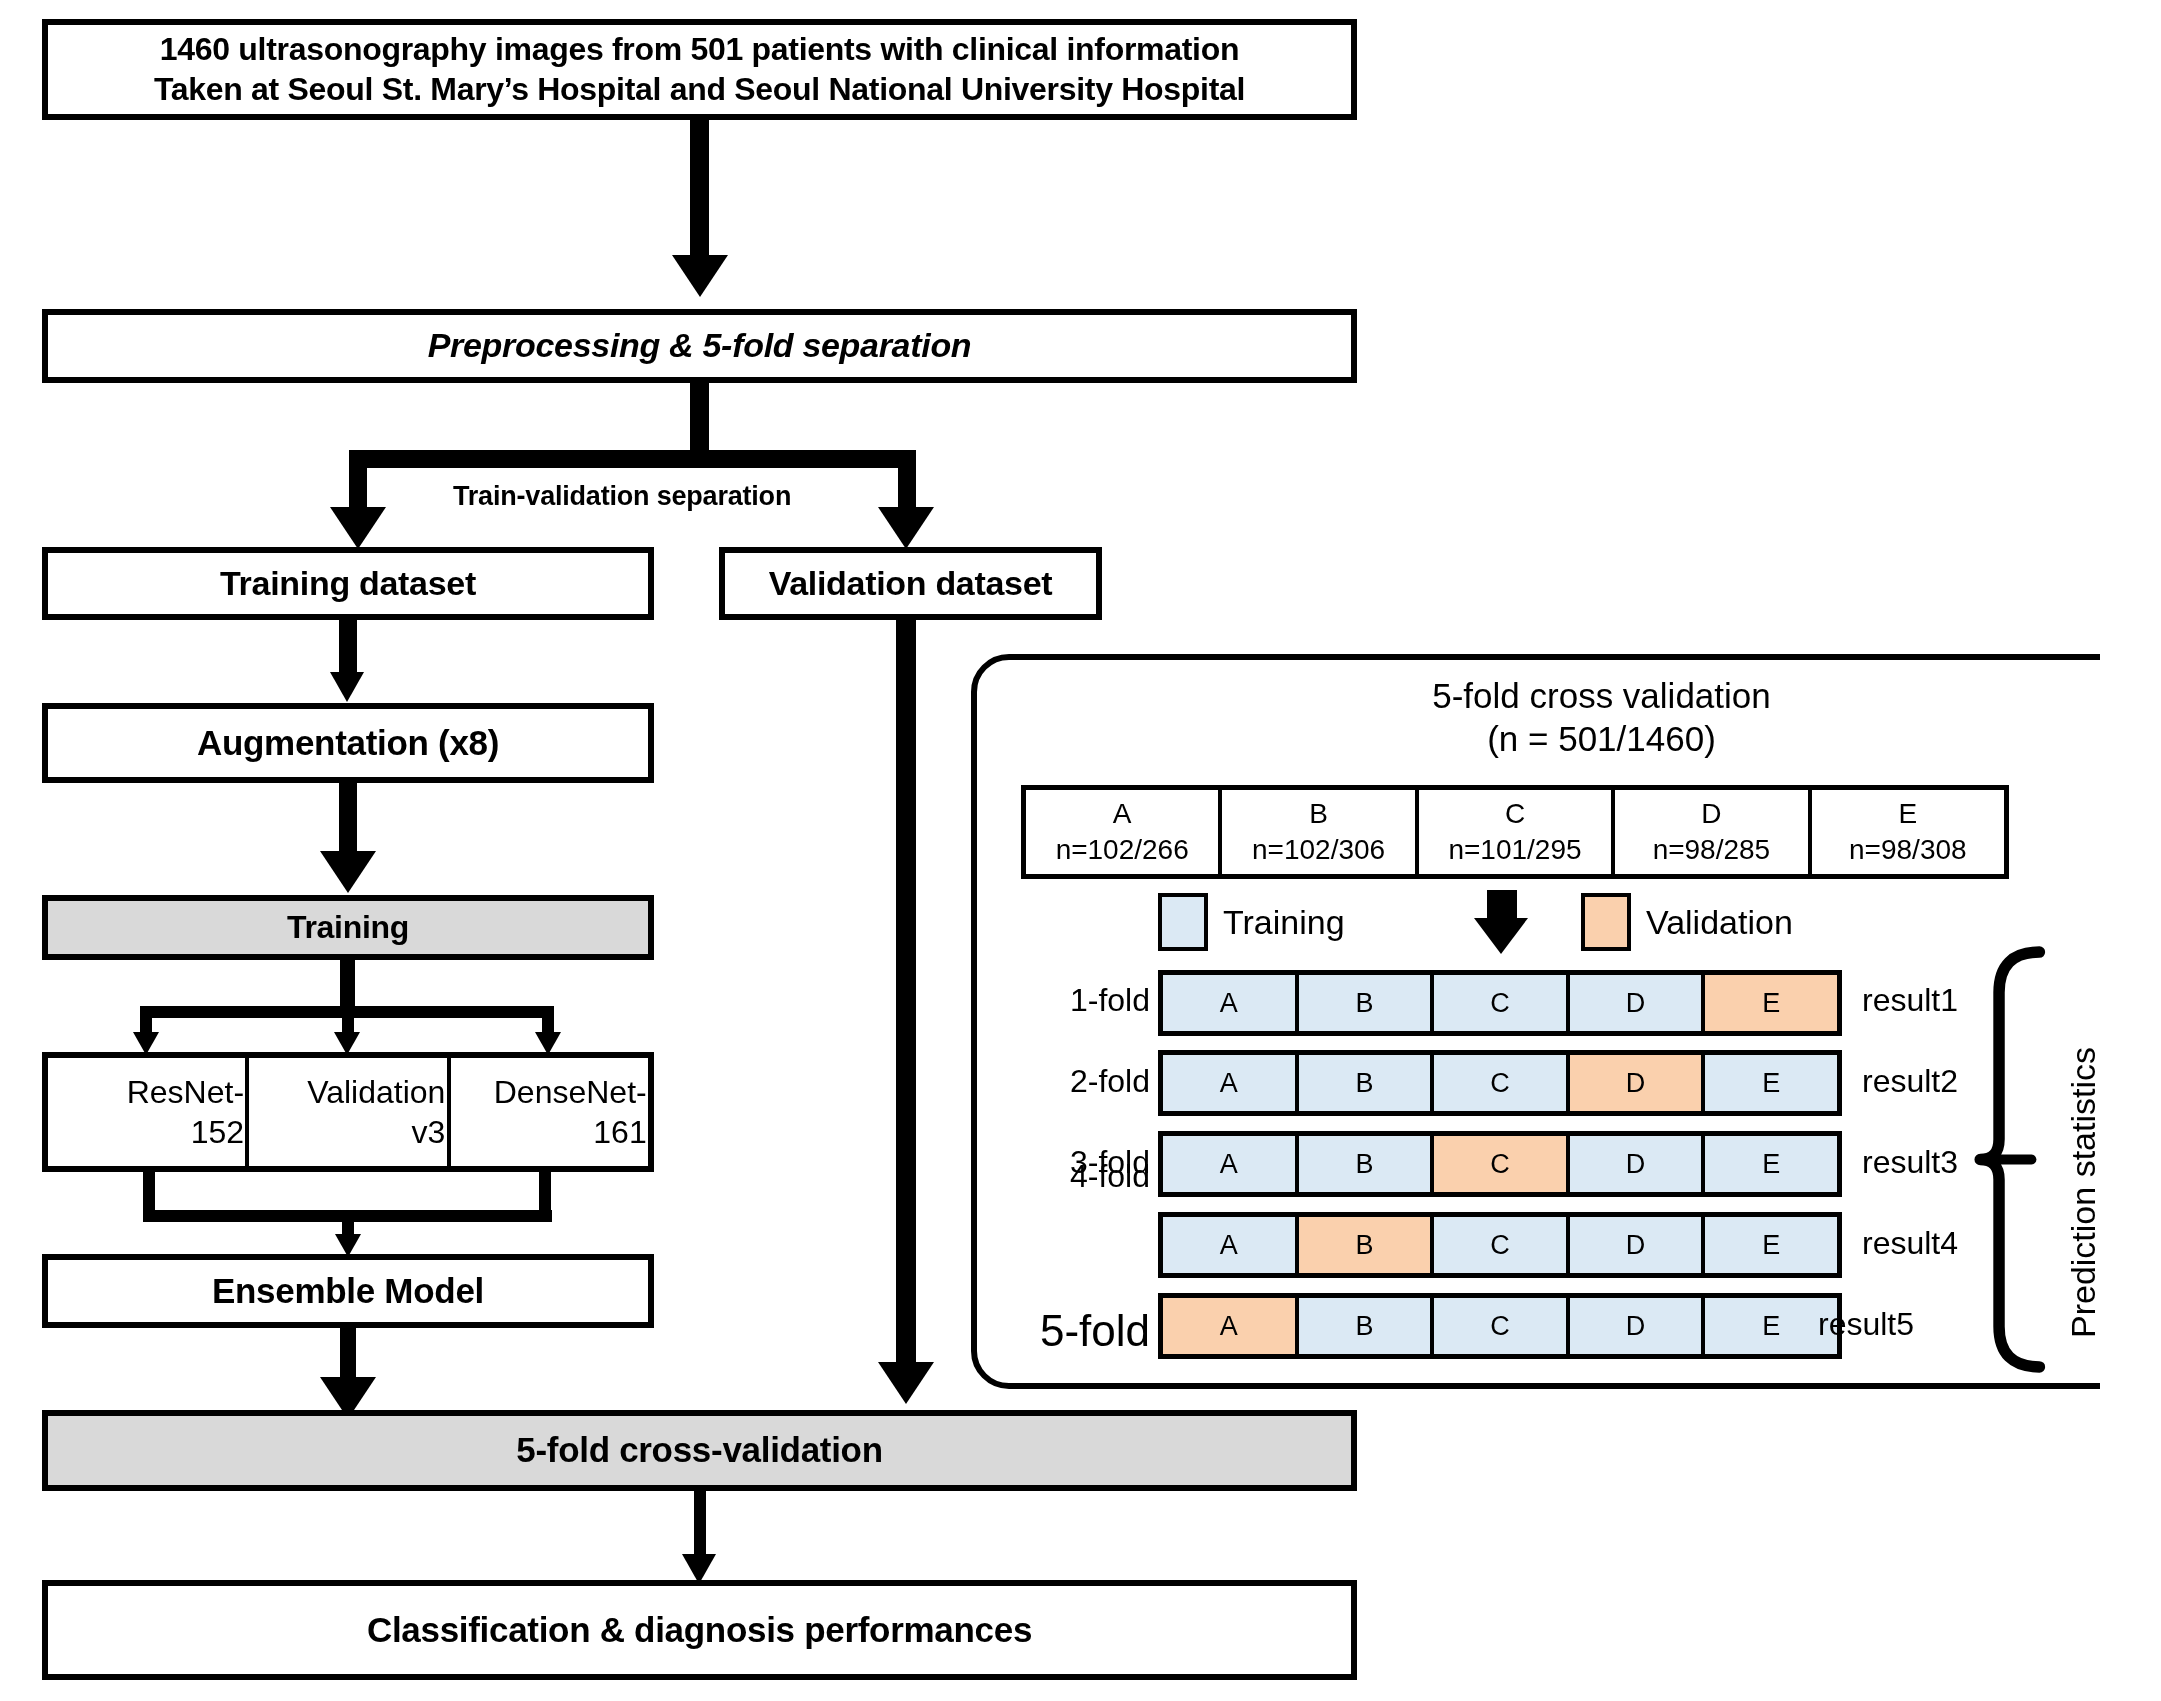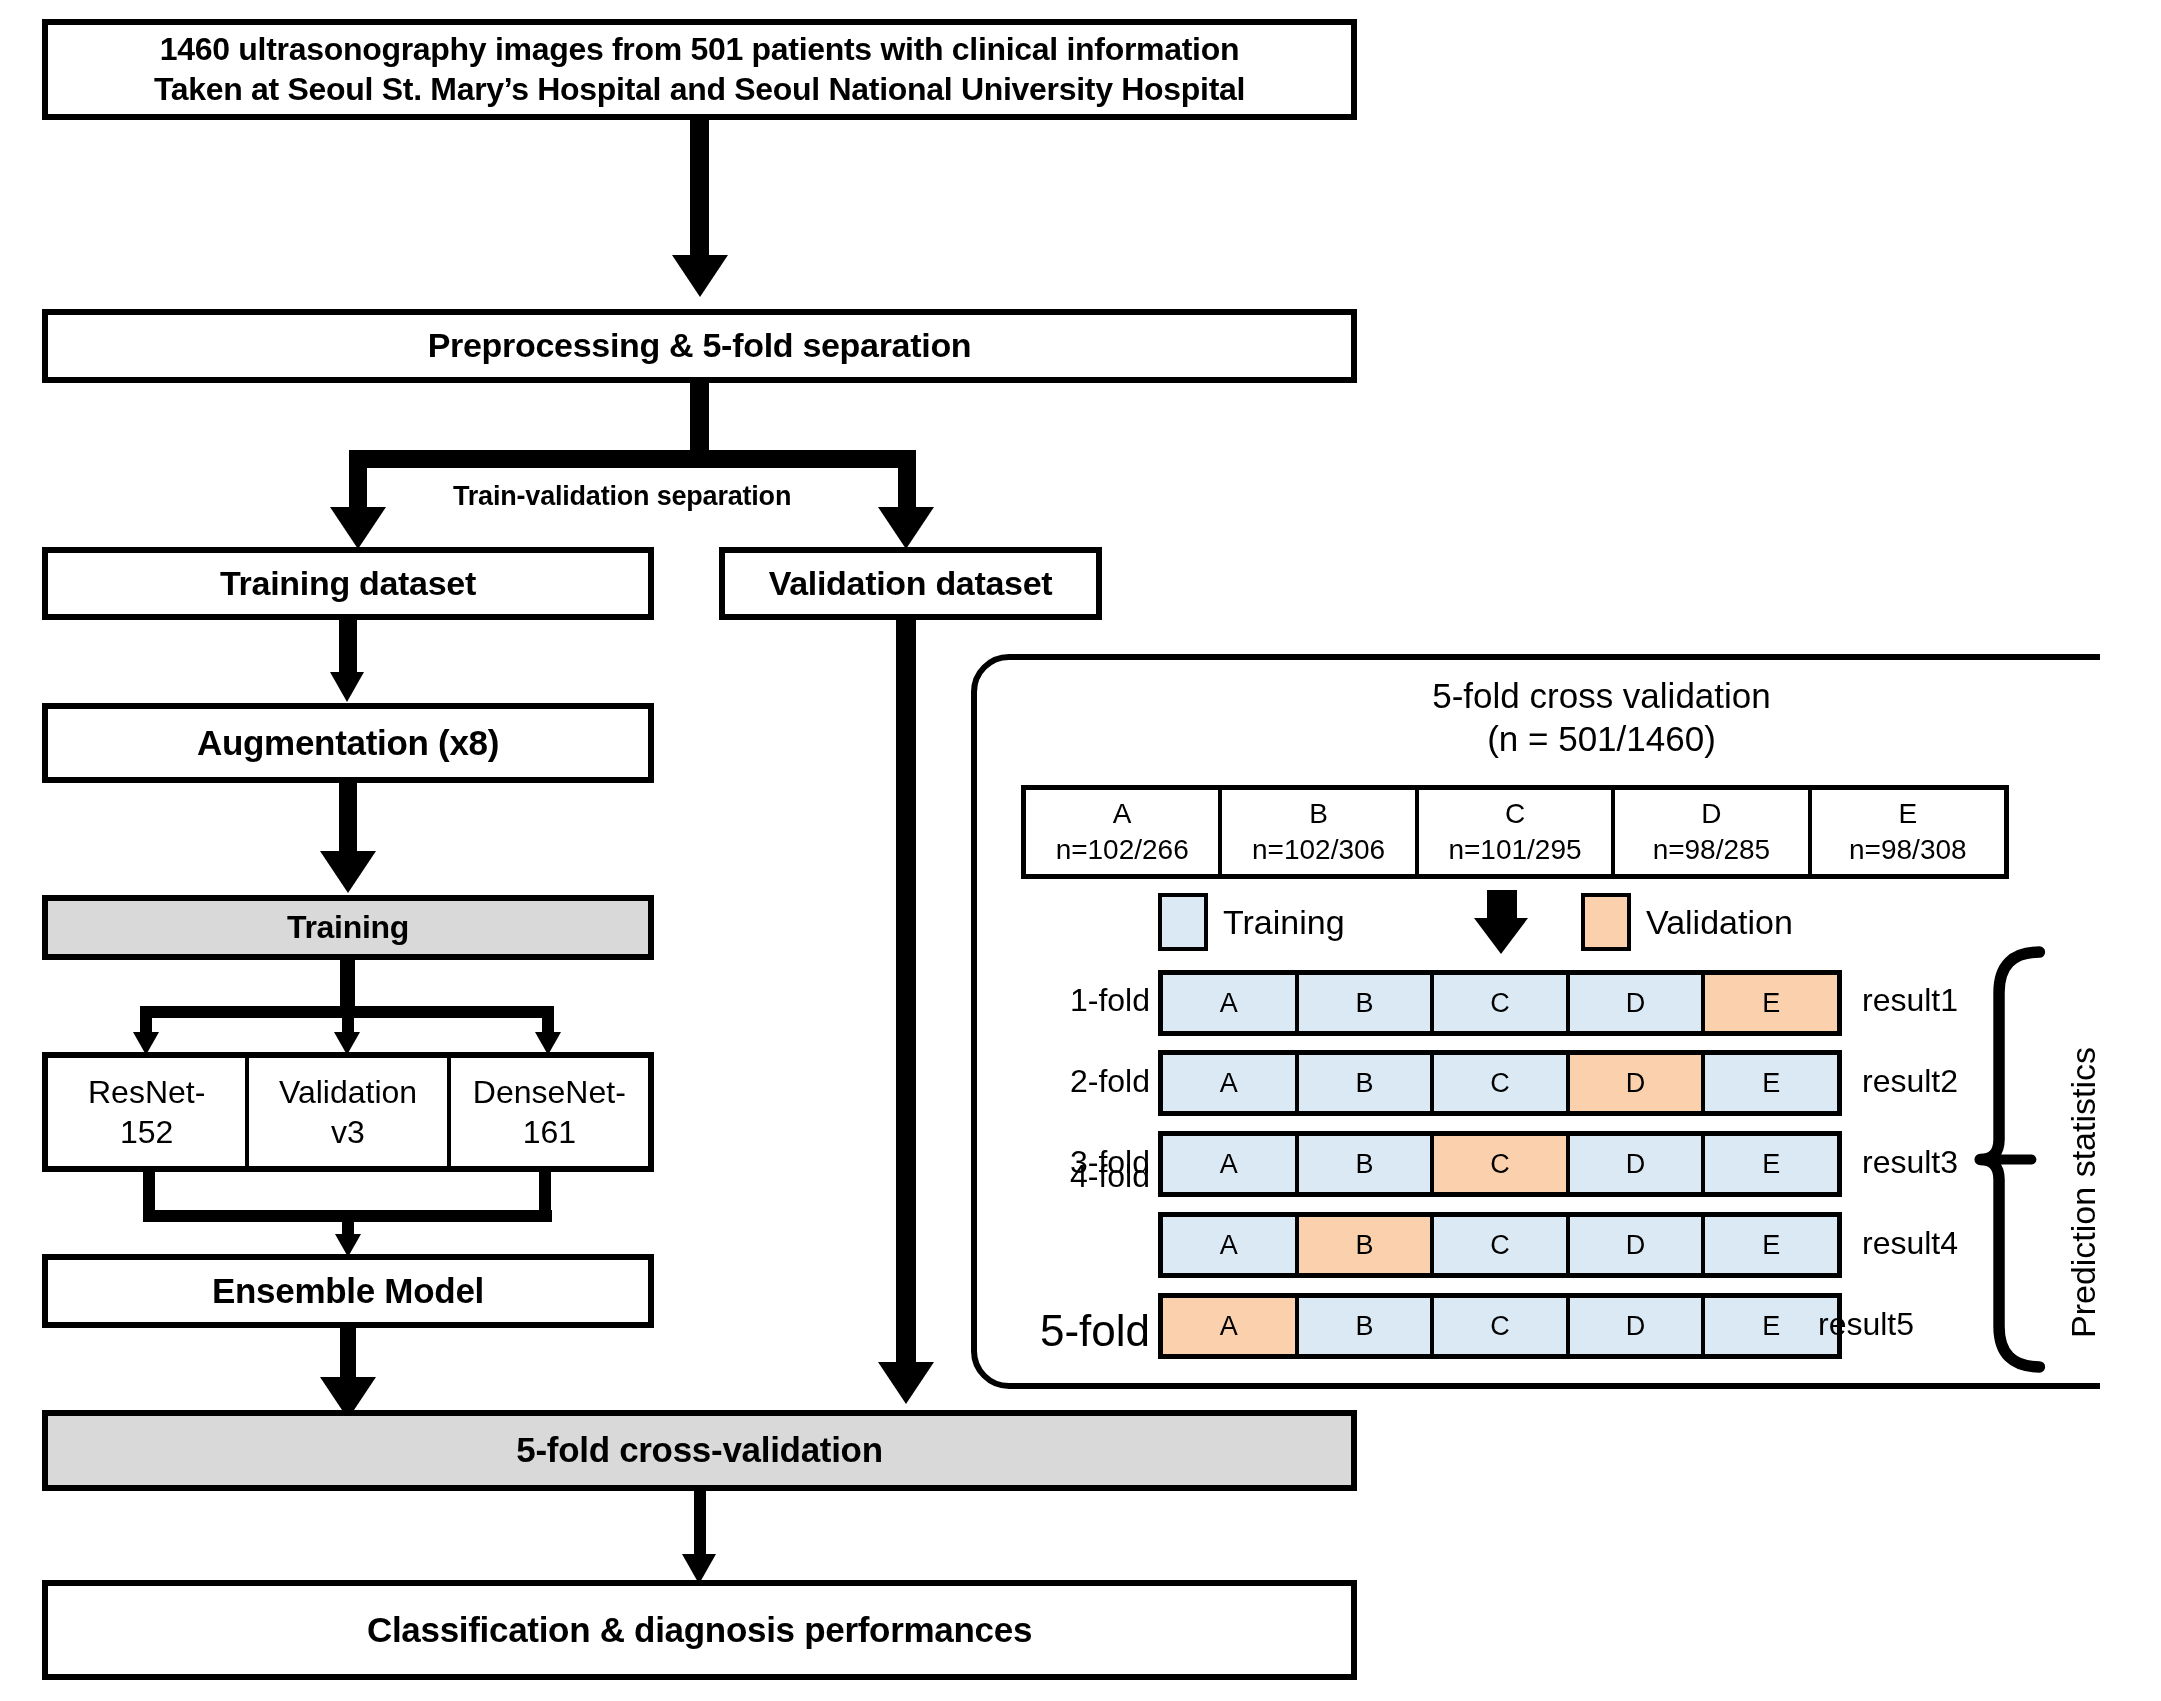--- a/index.html
+++ b/index.html
@@ -61,21 +61,21 @@
     box-sizing:border-box;
     border:6px solid #000;
     background:#fff;
     display:flex;
   }
   .modelcell{
     box-sizing:border-box;
     flex:1 1 0;
     display:flex;
     flex-direction:column;
-    align-items:center;
+    align-items:flex-end;
     justify-content:center;
     text-align:center;
     line-height:1.25;
     border-right:4.7px solid #000;
     padding:2.7px 1.3px;
   }
   .modelcell:last-child{ border-right:none; }
 
   
   .cvpanel{
@@ -185,21 +185,21 @@
 <div id="canvas">
 
   <div class="fbox" style="left:42px;top:19px;width:1315px;height:101px;font-size:32px;">
     <span class="ln">1460 ultrasonography images from 501 patients with clinical information</span>
     <span class="ln">Taken at Seoul St. Mary’s Hospital and Seoul National University Hospital</span>
   </div>
 
   <div class="vline" style="left:690px;top:120px;width:19px;height:135px;"></div>
   <div class="arrowhead arrow-big" style="left:672px;top:255px;"></div>
 
-  <div class="fbox" style="left:42px;top:309px;width:1315px;height:74px;font-size:34px;">
+  <div class="fbox" style="left:42px;top:309px;width:1315px;height:74px;font-size:34px;font-style:italic;">
     <span class="ln">Preprocessing &amp; 5-fold separation</span>
   </div>
 
   <div class="vline" style="left:690px;top:383px;width:19px;height:81px;"></div>
   <div class="hline" style="left:349px;top:450px;width:566px;height:17.5px;"></div>
   <div class="vline" style="left:349px;top:450px;width:17.5px;height:61px;"></div>
   <div class="arrowhead arrow-big" style="left:330px;top:507px;"></div>
   <div class="vline" style="left:898px;top:450px;width:17.5px;height:61px;"></div>
   <div class="arrowhead arrow-big" style="left:878px;top:507px;"></div>
 

